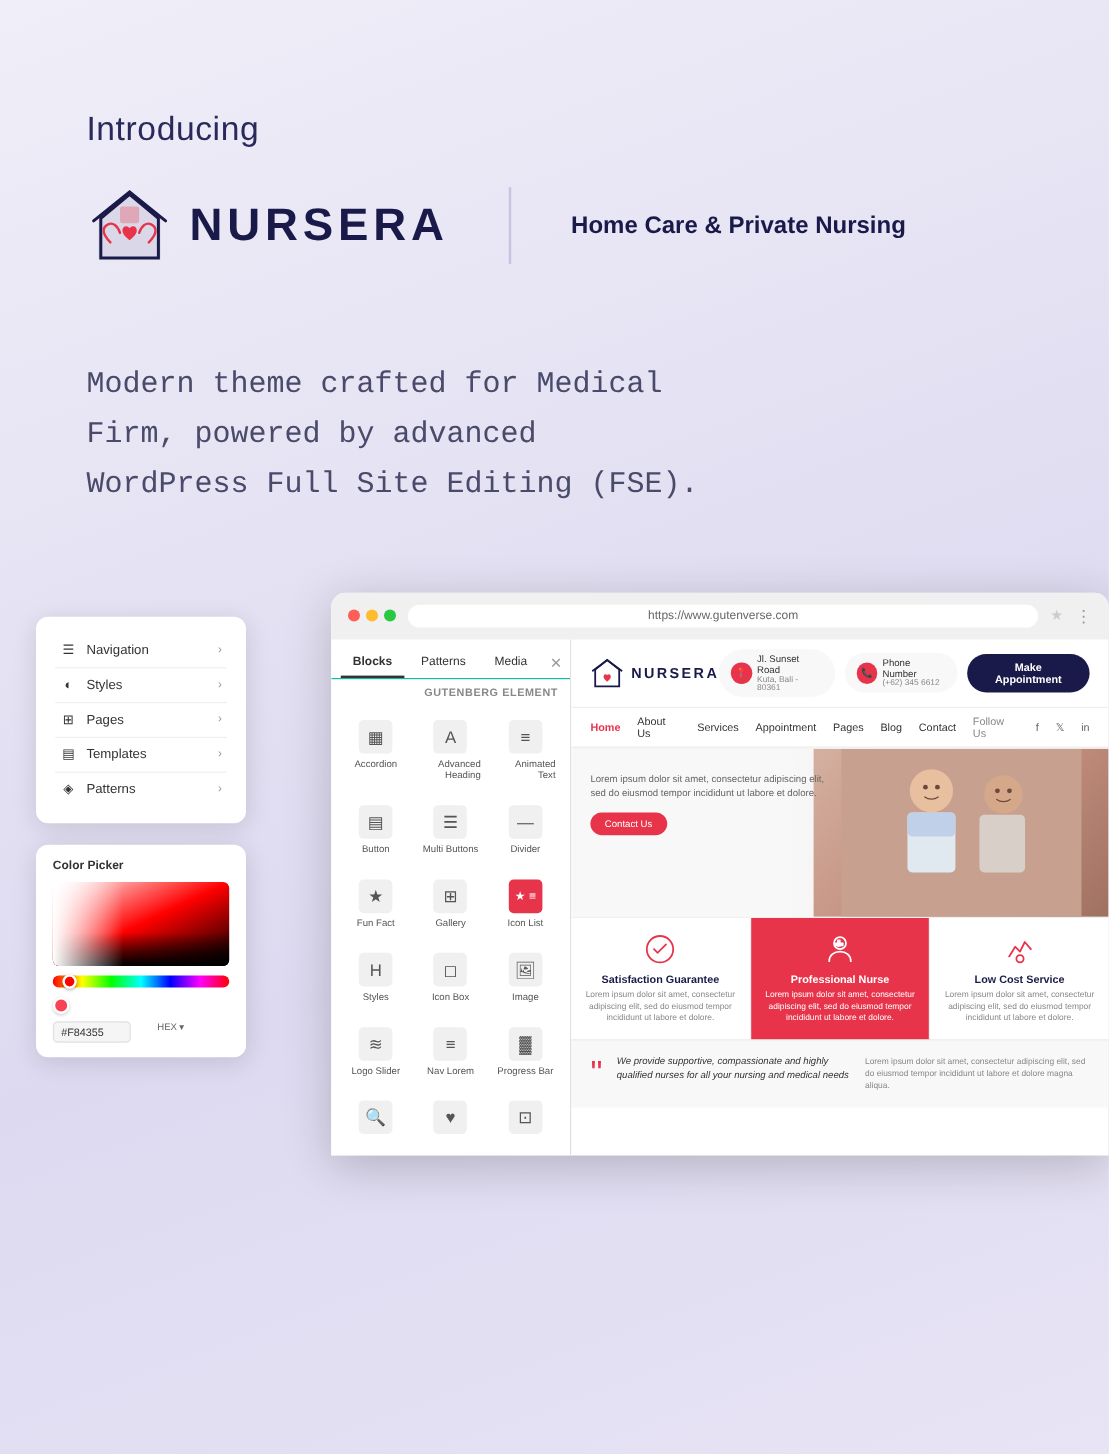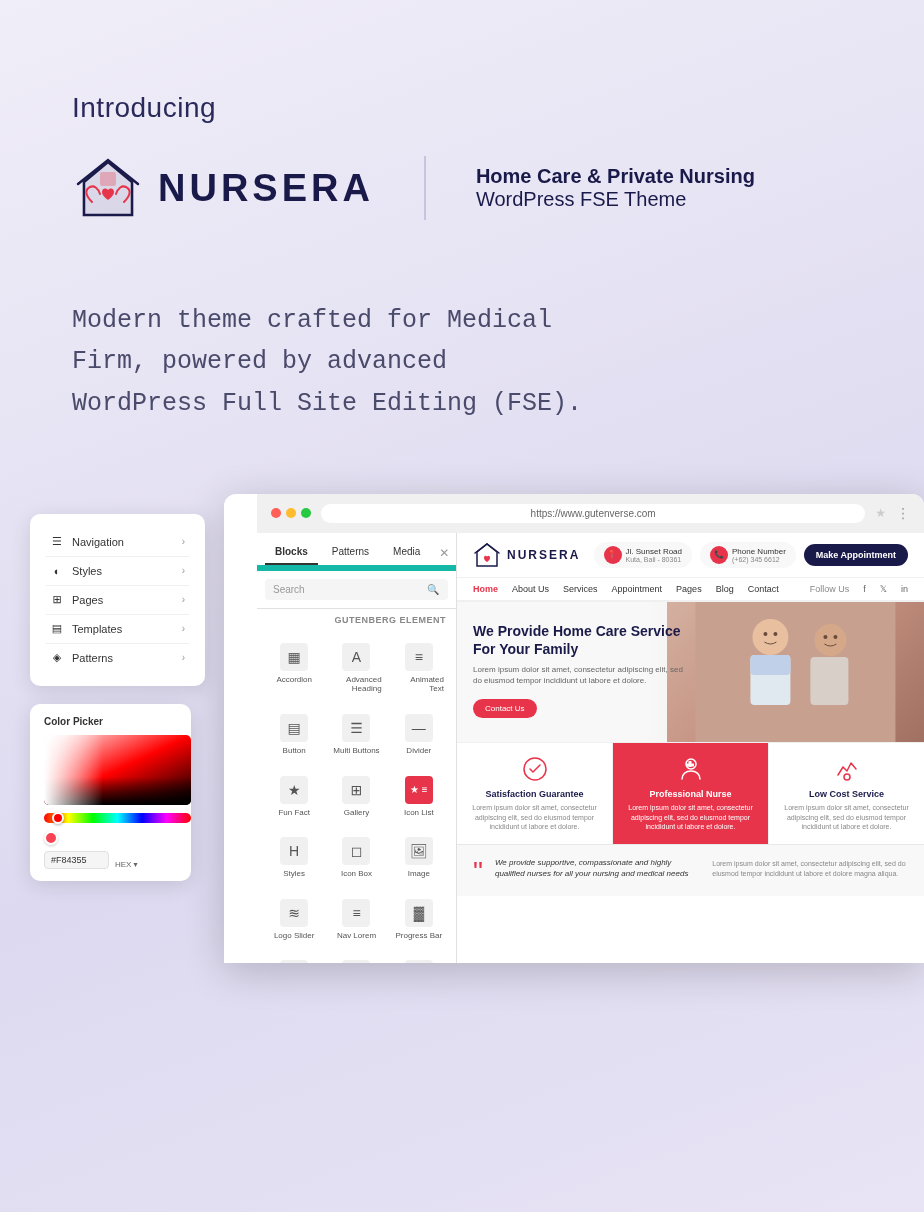--- a/index.html
+++ b/index.html
@@ -171,21 +171,21 @@
     .nav-chevron {
       font-size: 10px;
       color: #999;
     }
 
     
     .color-panel {
       background: #ffffff;
       border-radius: 10px;
       padding: 12px 14px;
-      width: 161px;
+      width: 175px;
       box-shadow: 0 4px 20px rgba(0,0,0,0.12);
     }
 
     .color-panel-title {
       font-size: 10px;
       font-weight: 600;
       color: #333;
       margin-bottom: 8px;
     }
 
@@ -233,22 +233,22 @@
       height: 14px;
       border-radius: 50%;
       background: #f84355;
       border: 2px solid white;
       box-shadow: 0 1px 3px rgba(0,0,0,0.2);
       display: inline-block;
     }
 
     .color-hex-row {
       display: flex;
-      align-items: flex-end;
-      gap: 6px;
+      align-items: flex-start;
+      gap: 22px;
       margin-top: 4px;
     }
 
     .hex-input {
       background: #f5f5f5;
       border: 1px solid #e0e0e0;
       border-radius: 4px;
       padding: 3px 6px;
       font-size: 9px;
       width: 65px;
@@ -258,27 +258,26 @@
     .hex-dropdown {
       display: flex;
       align-items: center;
       gap: 2px;
       font-size: 8px;
       color: #666;
     }
 
     
     .browser-window {
-      width: 700px;
+      width: 648px;
       background: #fff;
       border-radius: 12px 12px 0 0;
       box-shadow: 0 8px 40px rgba(0,0,0,0.2);
       overflow: hidden;
       margin-right: 0;
-      padding-left: 33px;
     }
 
     .browser-bar {
       background: #f0f0f0;
       padding: 10px 14px;
       display: flex;
       align-items: center;
       gap: 10px;
     }
 
@@ -326,21 +325,21 @@
     
     .wp-sidebar {
       width: 200px;
       background: #fff;
       border-right: 1px solid #e0e0e0;
       flex-shrink: 0;
     }
 
     .wp-sidebar-tabs {
       display: flex;
-      border-bottom: 6px solid #14b8a6;
+      border-bottom: 1px solid #14b8a6;
       padding: 8px 8px 0;
       gap: 4px;
     }
 
     .wp-tab {
       padding: 5px 10px;
       font-size: 10px;
       color: #333;
       cursor: pointer;
       border-bottom: 2px solid transparent;
@@ -701,21 +700,20 @@
 
           <path d="M30 40 C30 37, 33 35, 36 38 C39 35, 42 37, 42 40 C42 44, 36 48, 36 48 C36 48, 30 44, 30 40 Z" fill="#e8344a"></path>
         </svg>
         <span class="logo-text">NURSERA</span>
       </div>
 
       <div class="divider-vertical"></div>
 
       <div class="tagline-area">
         <span class="tagline-line1">Home Care &amp; Private Nursing</span>
-        <span class="tagline-line2">WordPress FSE Theme</span>
       </div>
     </div>
   </div>
 
   <div class="hero-section">
     <div class="hero-subtitle">Modern theme crafted for Medical Firm, powered by advanced WordPress Full Site Editing (FSE).</div>
   </div>
 
   <div class="preview-section">
 
@@ -796,26 +794,20 @@
       </div>
 
       <div class="browser-content">
 
         <div class="wp-sidebar">
           <div class="wp-sidebar-tabs">
             <span class="wp-tab active">Blocks</span>
             <span class="wp-tab">Patterns</span>
             <span class="wp-tab">Media</span>
             <span class="wp-close-btn">✕</span>
-          </div>
-          <div class="wp-search">
-            <div class="wp-search-inner">
-              <span class="wp-search-text">Search</span>
-              <span class="wp-search-icon">🔍</span>
-            </div>
           </div>
           <div class="wp-blocks-label">GUTENBERG ELEMENT</div>
           <div class="wp-blocks-grid">
             <div class="wp-block-item">
               <div class="wp-block-icon">▦</div>
               <span class="wp-block-label">Accordion</span>
             </div>
             <div class="wp-block-item">
               <div class="wp-block-icon">A</div>
               <span class="wp-block-label">Advanced Heading</span>
@@ -927,21 +919,20 @@
             <span class="nursera-nav-item">Blog</span>
             <span class="nursera-nav-item">Contact</span>
             <span class="nursera-nav-follow">Follow Us</span>
             <span style="font-size:9px; color:#666;">f</span>
             <span style="font-size:9px; color:#666;">𝕏</span>
             <span style="font-size:9px; color:#666;">in</span>
           </div>
 
           <div class="nursera-hero">
             <div class="nursera-hero-text">
-              <div class="nursera-hero-title">We Provide Home Care Service For Your Family</div>
               <div class="nursera-hero-sub">Lorem ipsum dolor sit amet, consectetur adipiscing elit, sed do eiusmod tempor incididunt ut labore et dolore.</div>
               <button class="nursera-cta-btn">Contact Us</button>
             </div>
             <div class="nursera-hero-img">
 
               <svg viewBox="0 0 200 140" width="100%" height="100%" xmlns="http://www.w3.org/2000/svg">
                 <rect width="200" height="140" fill="#c8a090"></rect>
 
                 <circle cx="75" cy="35" r="18" fill="#e8c0a0"></circle>
                 <rect x="55" y="53" width="40" height="50" rx="4" fill="#e0e8f0"></rect>

